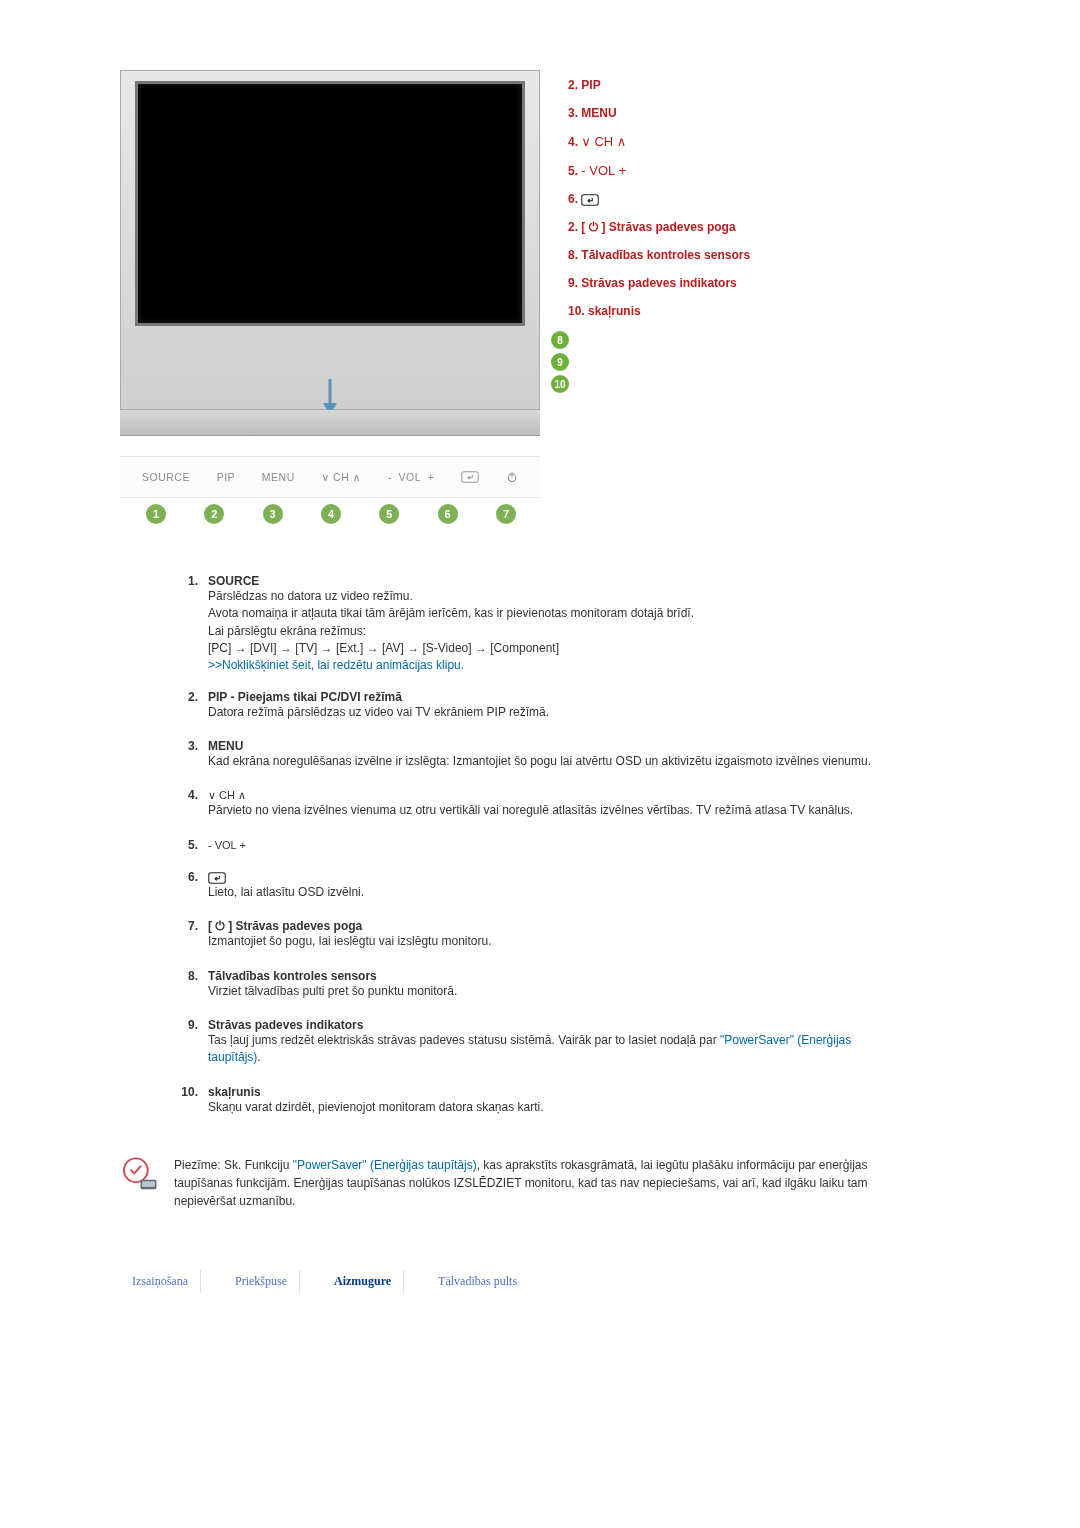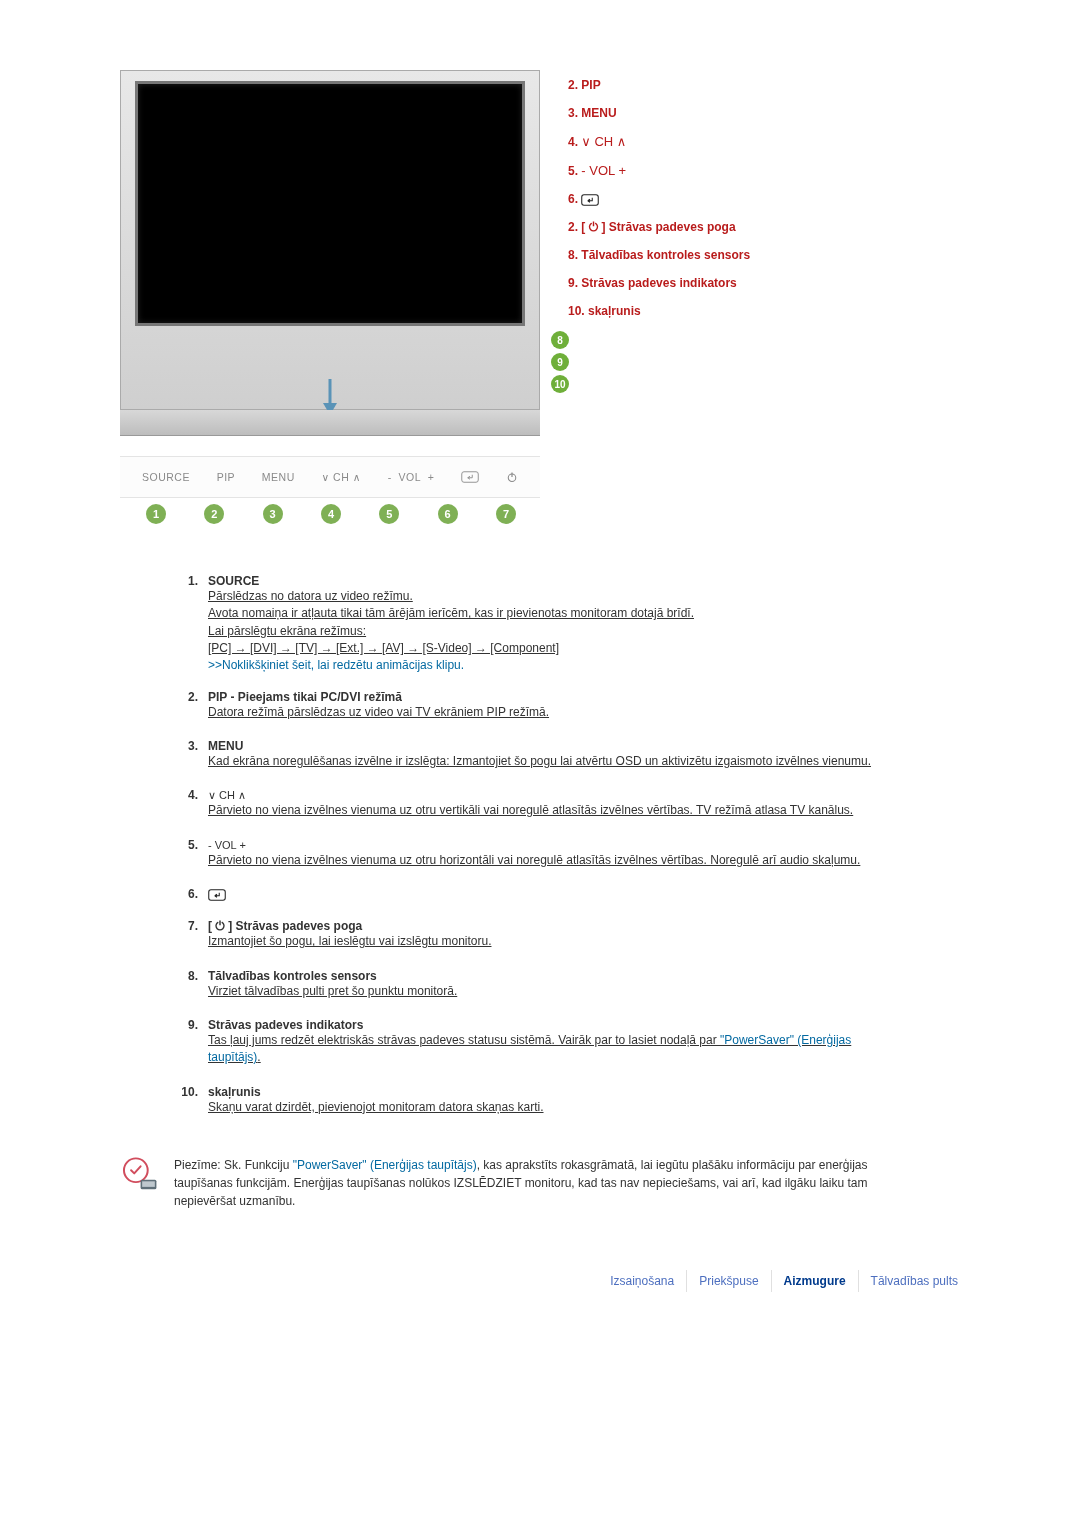--- a/index.html
+++ b/index.html
@@ -83,36 +83,36 @@
   .pwr-icon { display:inline-block; width:12px; height:12px; vertical-align:-2px;}
   .pwr-icon svg { width:12px; height:12px;}
 
   
   .details { margin: 50px 0 0 58px; max-width: 720px; }
   .details-row { display:flex; margin-bottom: 18px; }
   .details-num { flex: 0 0 30px; text-align:right; font-weight:bold; padding-right:10px; font-size:12px; }
   .details-body { flex: 1; }
   .details-title { font-weight:bold; font-size:12px; }
   .details-title .icon-inline { font-weight:normal; }
-  .details-desc { font-size:12px; color:#333; line-height:1.45;text-decoration:underline; }
+  .details-desc { font-size:12px; color:#333; line-height:1.45; }
   a.bluelink { color:#0369a1; text-decoration:none; }
 
   .note-box { display:flex; align-items:flex-start; gap:14px; margin-top:40px; max-width: 800px; }
   .note-icon {
     flex:0 0 40px; height:40px;
   }
   .note-icon svg { width:38px; height:38px; }
   .note-text { font-size:12px; line-height:1.5; color:#333; }
 
   .bottom-tabs {
     margin-top: 60px;
     display:flex;
-    justify-content:flex-end;
-    gap: 0;
+    gap: 22px;
     font-size: 12px;
+    font-family: Liberation Serif, serif;
   }
   .bottom-tabs .tab {
     padding: 4px 12px;
     color:#4d6fbf;
     border-right: 1px solid #e0e0e0;
     cursor:pointer;
   }
   .bottom-tabs .tab.active { color:#003a8c; font-weight:bold; }
   .bottom-tabs .tab:last-child { border-right:none; }
 
@@ -248,35 +248,35 @@
       <div class="details-desc">Pārvieto no viena izvēlnes vienuma uz otru vertikāli vai noregulē atlasītās izvēlnes vērtības. TV režīmā atlasa TV kanālus.</div>
     </div>
   </div>
 
   <div class="details-row">
     <div class="details-num">5.</div>
     <div class="details-body">
       <div class="details-title">
         <span class="icon-inline" style="font-size:11px;">- VOL +</span>
       </div>
-      <div class="details-desc">Pārvieto no viena izvēlnes vienuma uz otru horizontāli vai noregulē atlasītās izvēlnes vērtības. Noregulē arī audio skaļumu.</div>
     </div>
   </div>
 
   <div class="details-row">
     <div class="details-num">6.</div>
     <div class="details-body">
       <div class="details-title">
         <span class="enter-icon">
           <svg viewBox="0 0 24 16">
               <rect x="1" y="1" width="22" height="14" rx="3" fill="none" stroke="#222" stroke-width="1.4"></rect>
               <path d="M15 5 v4 h-6 m0 0 l3 -2 m-3 2 l3 2" fill="none" stroke="#222" stroke-width="1.4"></path>
             </svg>
         </span>
       </div>
+      <div class="details-desc">Lieto, lai atlasītu OSD izvēlni.</div>
     </div>
   </div>
 
   <div class="details-row">
     <div class="details-num">7.</div>
     <div class="details-body">
       <div class="details-title">[ ⏻ ] Strāvas padeves poga</div>
       <div class="details-desc">Izmantojiet šo pogu, lai ieslēgtu vai izslēgtu monitoru.</div>
     </div>
   </div>

